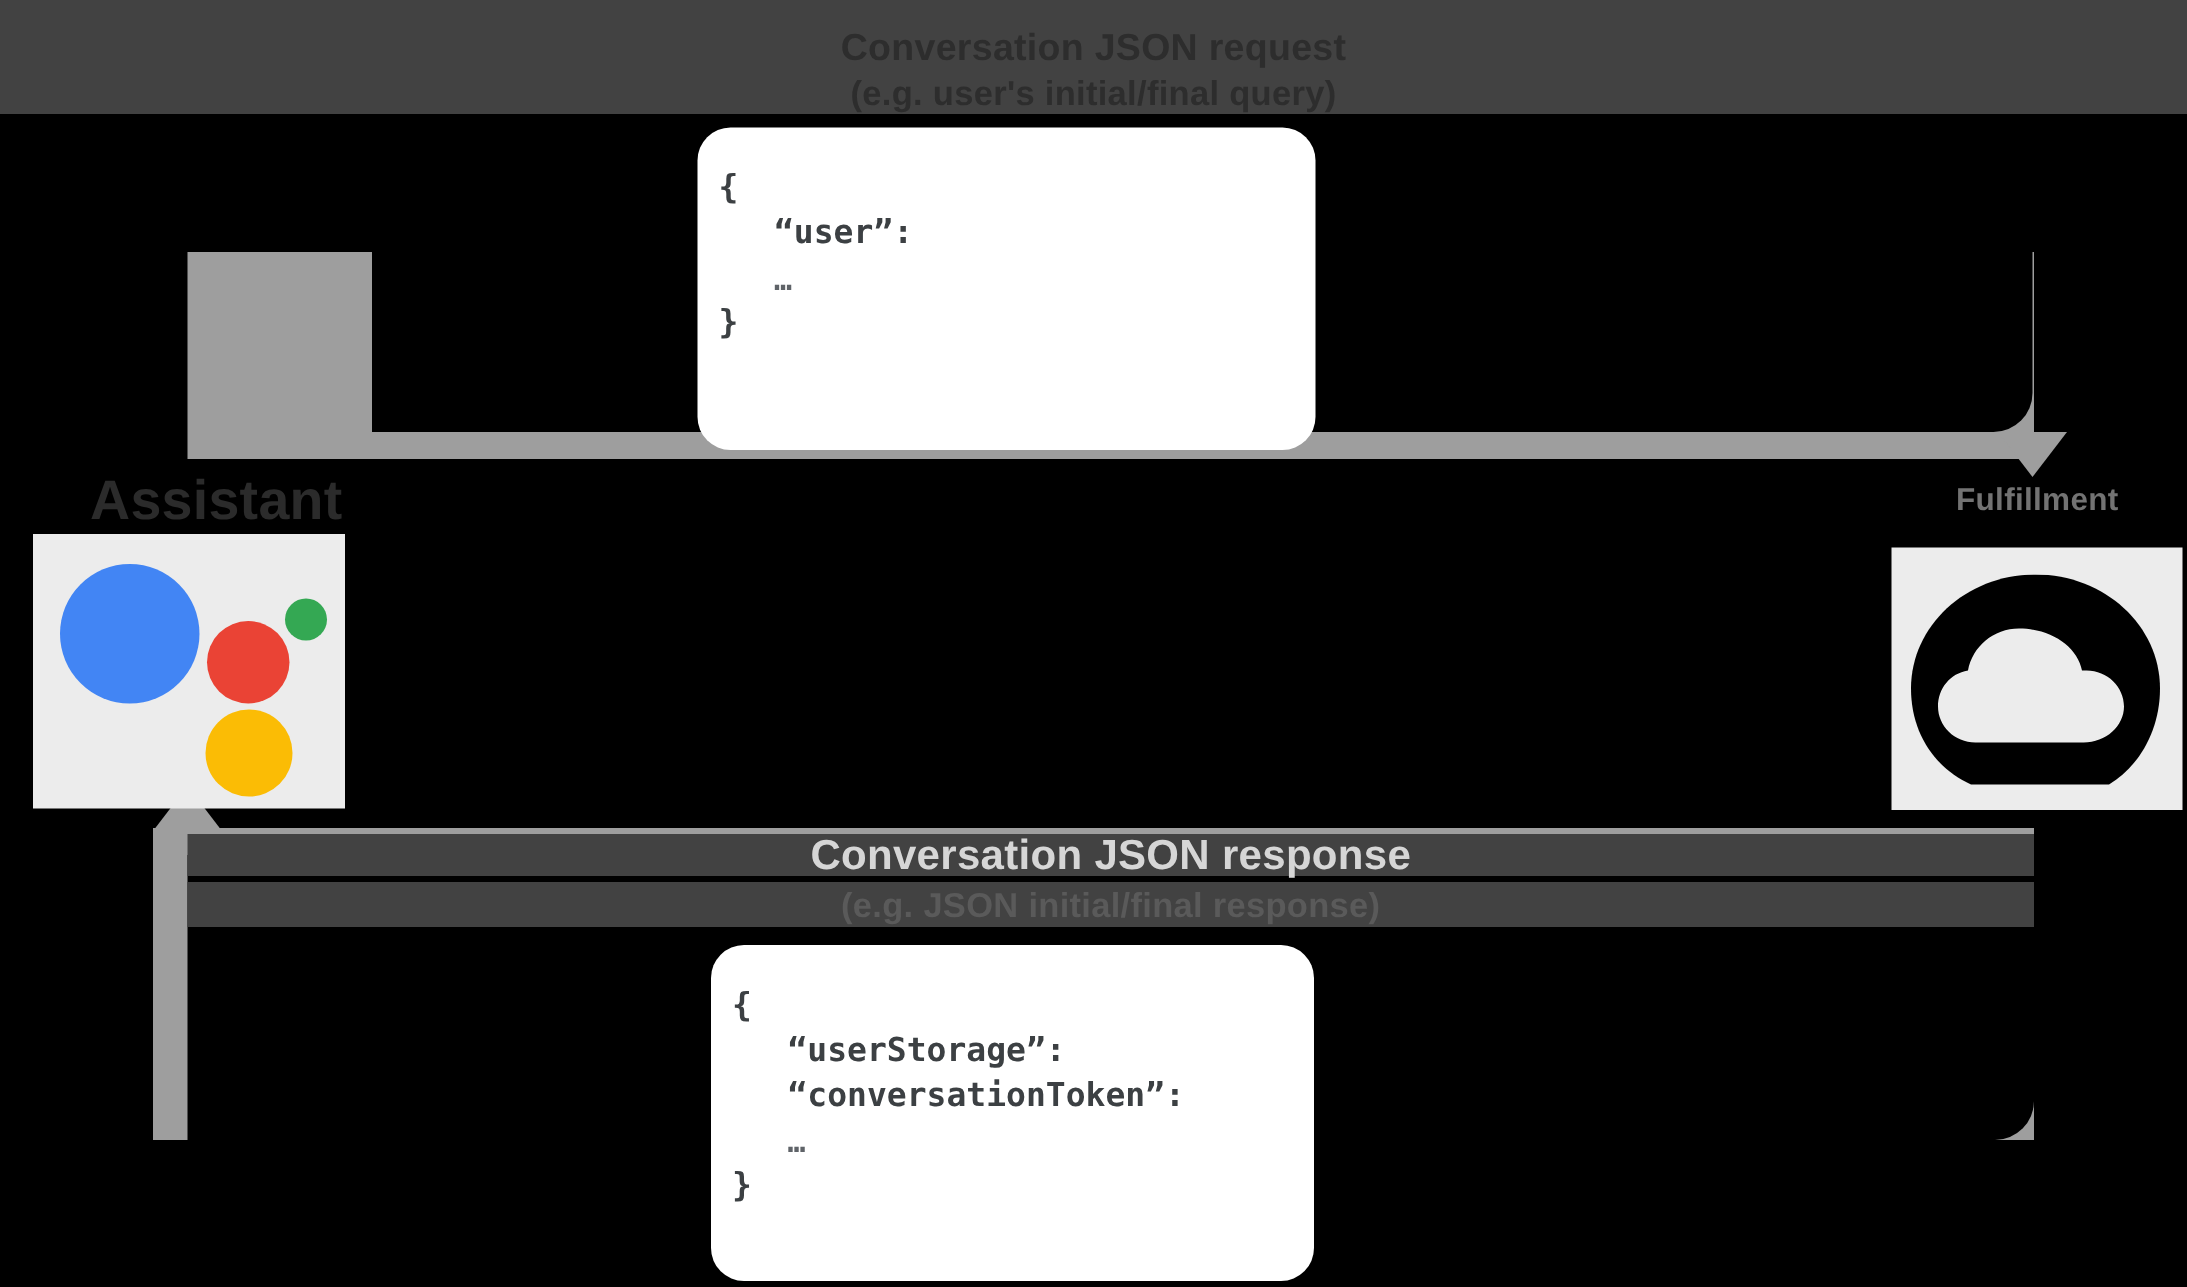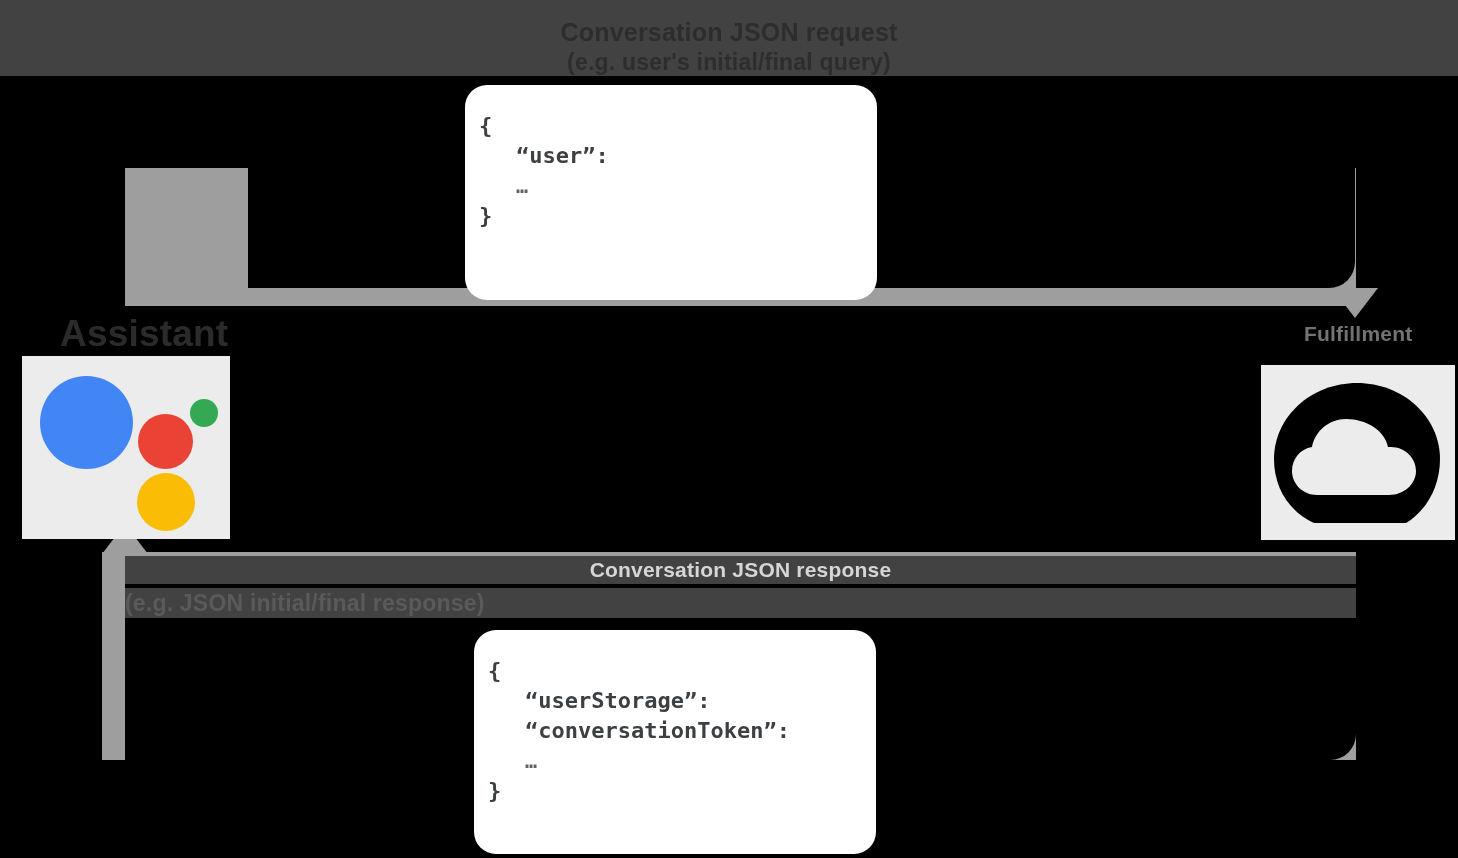--- a/index.html
+++ b/index.html
@@ -52,26 +52,27 @@
     color: #2d2d2d;
   }
 
   
   #bot-label-band-1 { left: 125px; top: 556px; width: 1231px; height: 28px; }
   #bot-label-band-2 { left: 125px; top: 588px; width: 1231px; height: 30px; }
 
   #res-title {
     left: 125px; top: 556px; width: 1231px; height: 16px;
     text-align: center;
-    font-size: 21px; font-weight: 700;
+    font-size: 28px; font-weight: 700;
     line-height: 28px;
     color: #d6d6d6;
   }
   #res-sub {
     left: 125px; top: 589px; width: 1231px; height: 28px;
+    text-align: center;
     font-size: 23px; font-weight: 700;
     line-height: 28px;
     color: #5a5a5a;
   }
 
   
   #mid-band {
     left: 0; top: 312px; width: 1458px; height: 42px;
     background: #424242;
   }

